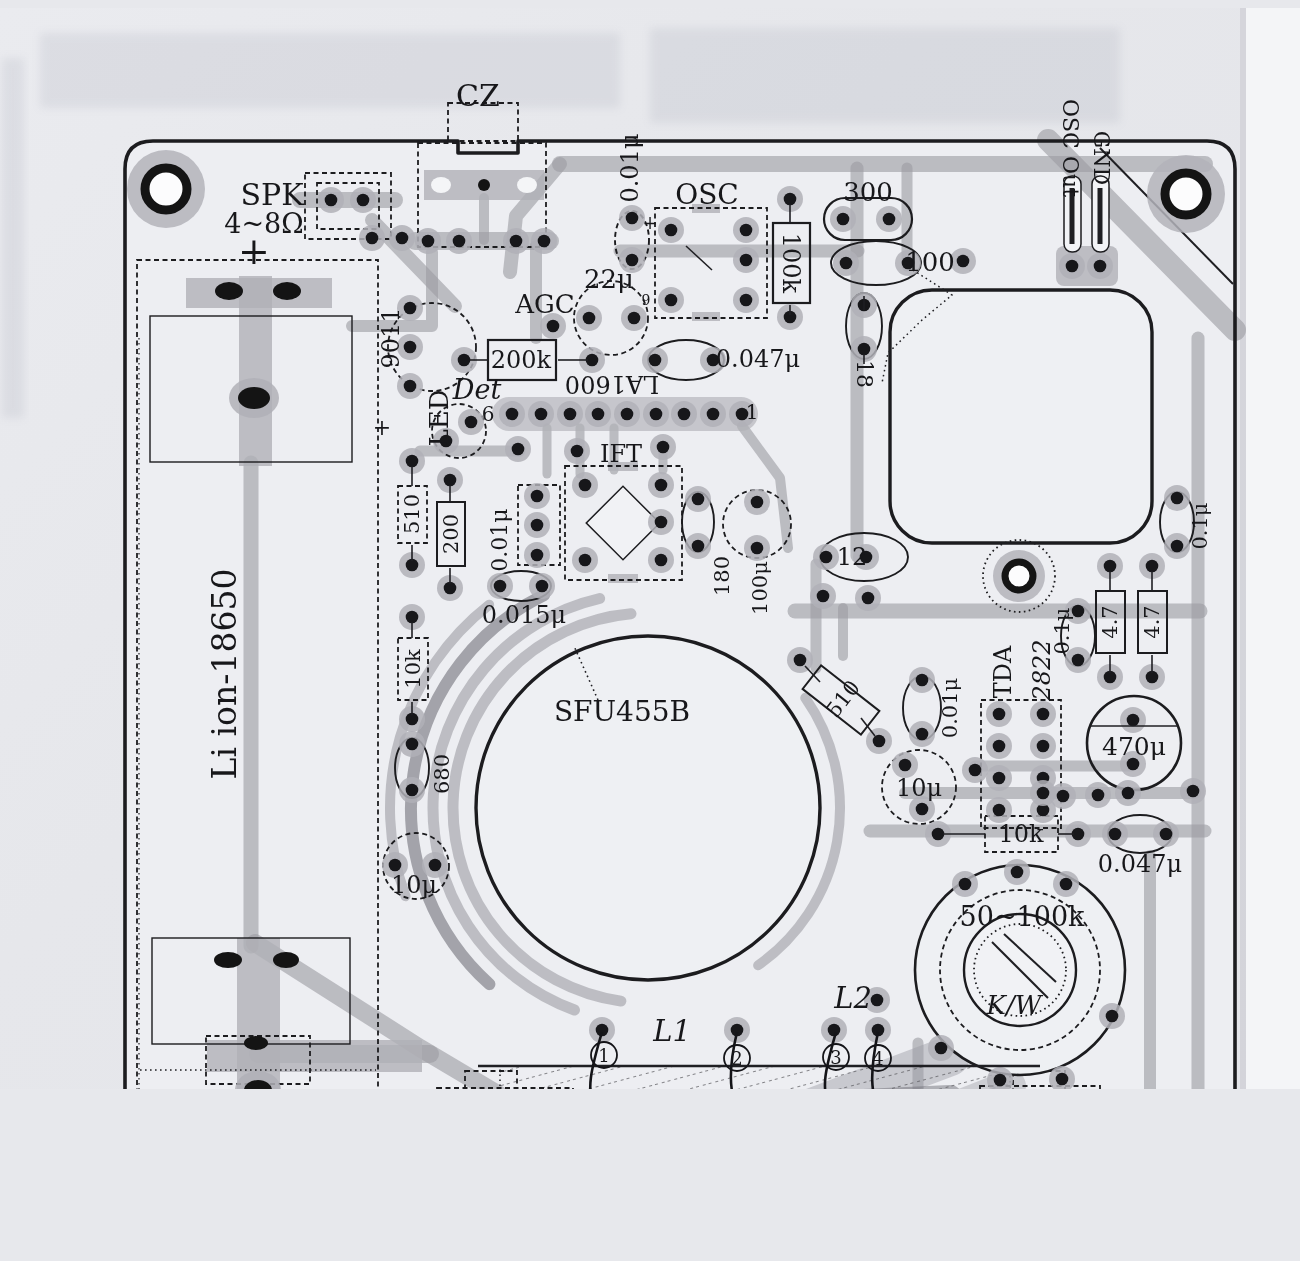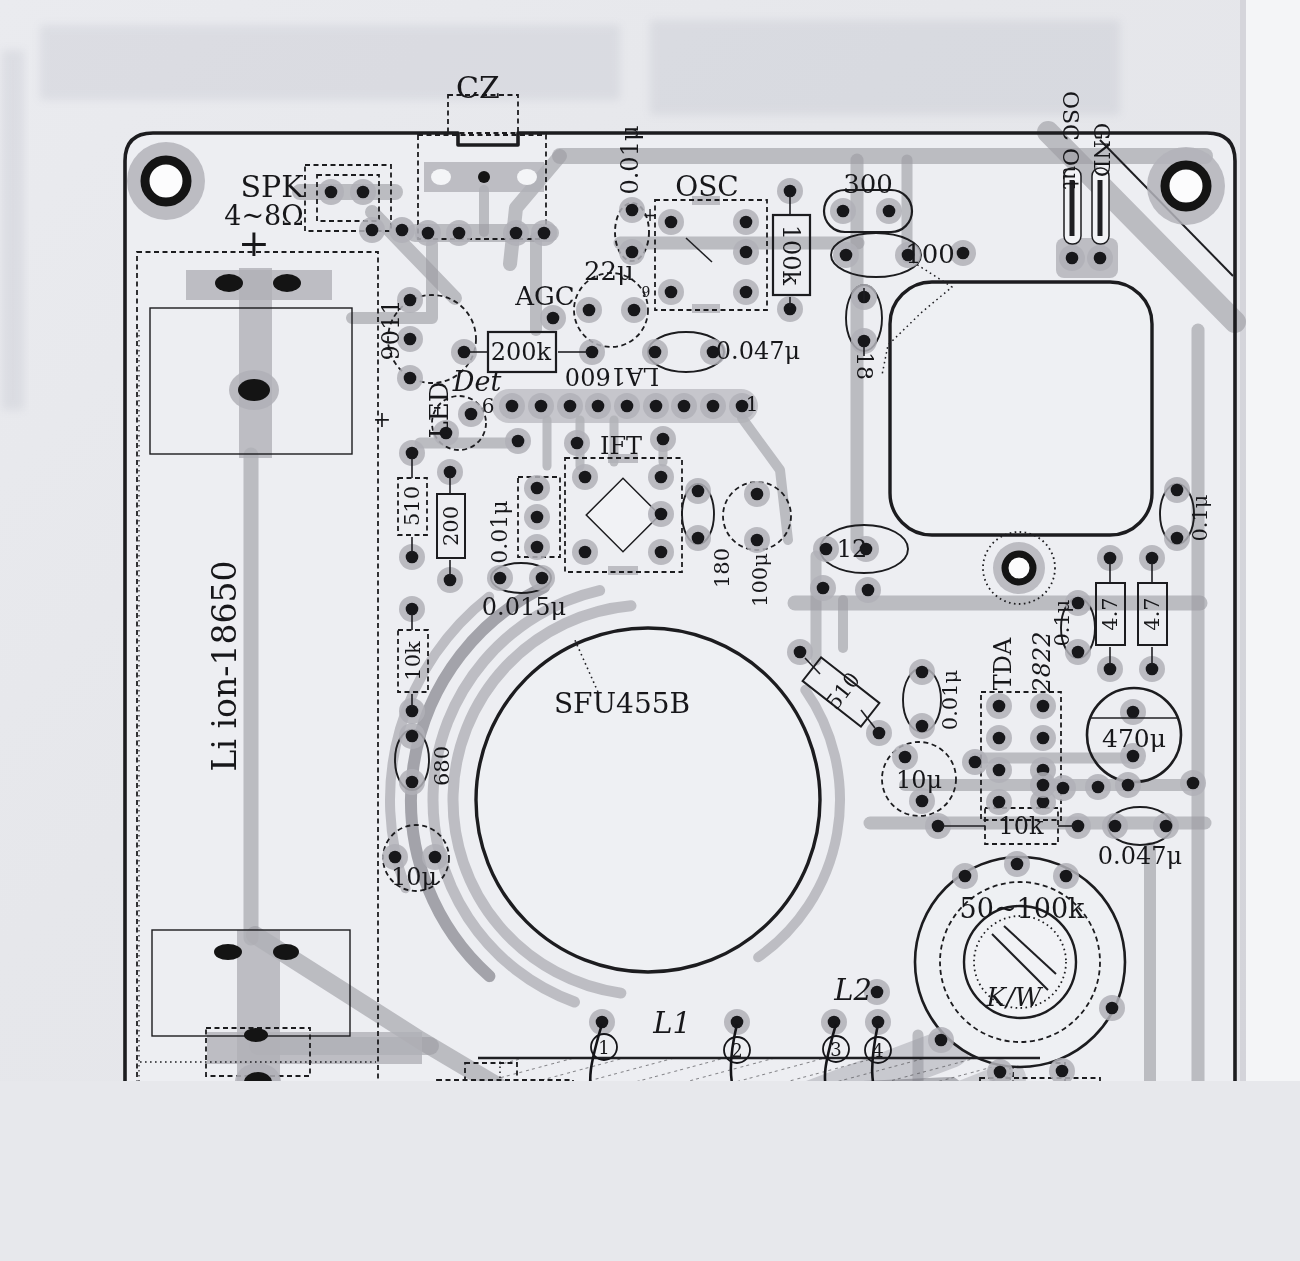--- a/index.html
+++ b/index.html
@@ -1,18 +1,18 @@
 <!DOCTYPE html>
 <html><head>
 <meta charset="utf-8">
 <style>
   html,body{margin:0;padding:0;background:#e7e8ec;}
   #stage{position:relative;width:1300px;height:1081px;overflow:hidden;
          background:linear-gradient(135deg,#eaebEF 0%,#e6e7eb 40%,#e3e4e9 100%);
-         font-family:"DejaVu Serif", serif;}
+         font-family:"DejaVu Serif", serif;margin-top:8px;}
   svg text{fill:#17171a;}
 </style>
 </head>
 <body>
 
 <div id="stage">
   <svg id="pcb" width="1300" height="1261" viewBox="0 0 1300 1261">
       <defs>
         <pattern id="hatch" width="13" height="13" patternUnits="userSpaceOnUse" patternTransform="rotate(75)">
           <line x1="0" y1="0" x2="0" y2="13" stroke="#55555a" stroke-width="1.4" stroke-dasharray="3,4"></line>

